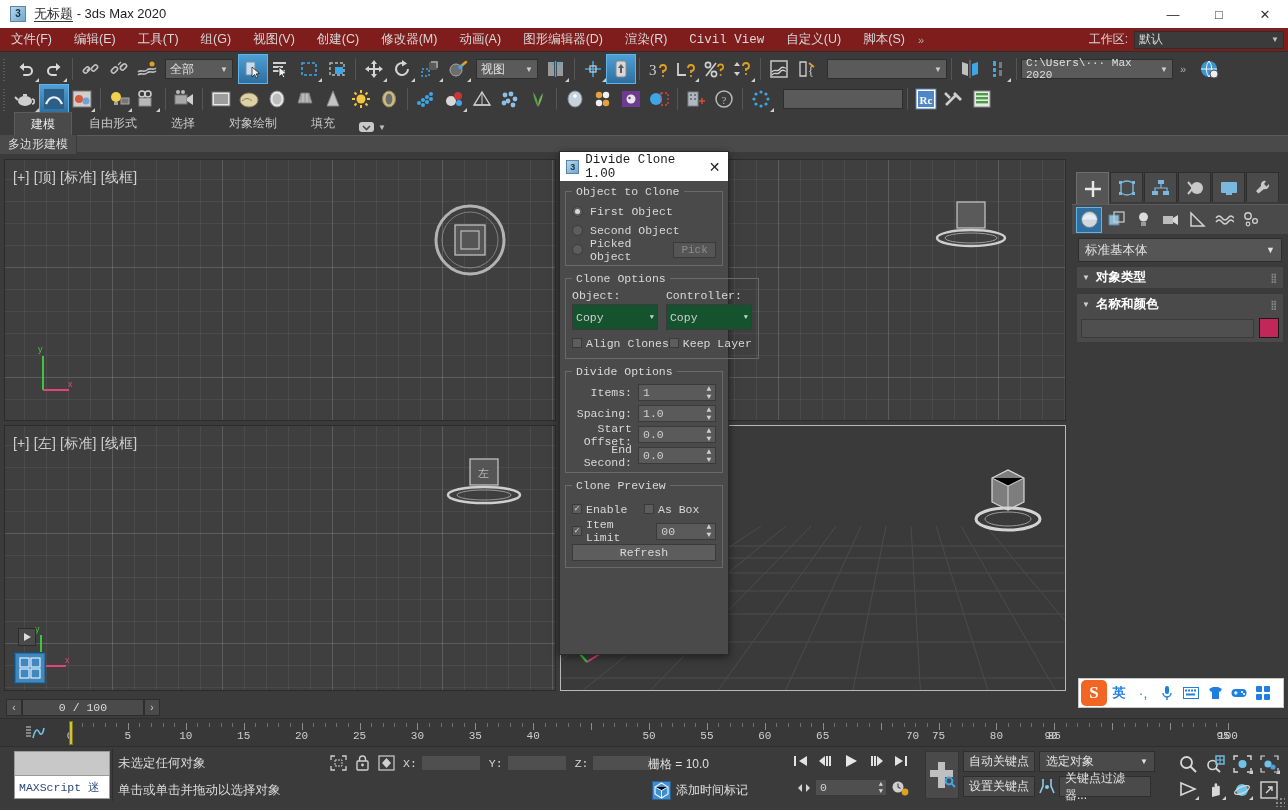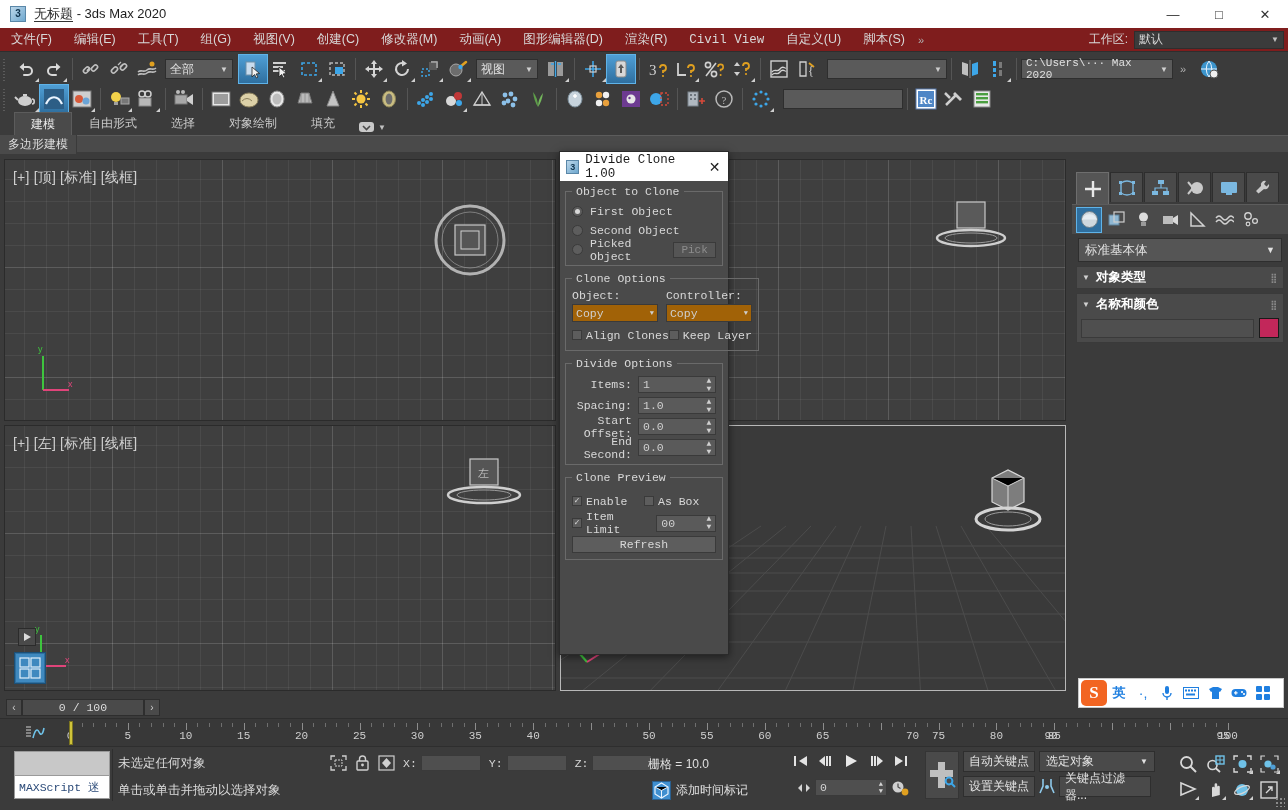--- a/index.html
+++ b/index.html
@@ -102,22 +102,22 @@
   fieldset.grp > legend { padding:0 4px; font-size:11.5px; color:#d8d8d8; font-family:"Liberation Mono",monospace; }
   .radio-row { display:flex; align-items:center; height:19px; }
   .rdo { width:11px; height:11px; border-radius:50%; background:#5d5d5d; border:1px solid #3a3a3a; margin-right:7px;
      display:flex; align-items:center; justify-content:center; flex:0 0 auto;}
   .rdo.on::after { content:""; width:5px; height:5px; border-radius:50%; background:#d8d8d8; }
   .btn-pick { margin-left:auto; width:46px; height:16px; background:#555; border:1px solid #3a3a3a;
      color:#8d8d8d; font-size:11px; text-align:center; line-height:14px; font-family:"Liberation Mono",monospace; }
   .two-col { display:flex; gap:8px; }
   .col { flex:1; }
   .lbl { font-size:11.5px; color:#d8d8d8; }
-  .dcombo { height:18px; background:#a16207; border:1px solid #3a3a3a; display:flex; align-items:center;
-     padding:4px 3px; font-size:11.5px; color:#cfcfcf; margin-top:2px; font-family:"Liberation Mono",monospace; }
+  .dcombo { height:18px; background:#14532d; border:1px solid #3a3a3a; display:flex; align-items:center;
+     padding:12px 3px; font-size:11.5px; color:#cfcfcf; margin-top:2px; font-family:"Liberation Mono",monospace; }
   .dcombo .arw { margin-left:auto; font-size:7px; }
   .chk-row { display:flex; align-items:center; height:18px; margin-top:4px; }
   .chk { width:10px; height:10px; background:#5d5d5d; border:1px solid #3a3a3a; margin-right:4px; flex:0 0 auto;
      color:#d8d8d8; font-size:9px; line-height:8px; text-align:center; }
   .chk.on::after { content:"✓"; font-size:9px; }
   .spin-row { display:flex; align-items:center; height:21px; }
   .spin-row .slabel { flex:1; text-align:right; padding-right:6px; font-size:11.5px; }
   .spinner { width:78px; height:17px; background:#5a5a5a; border:1px solid #3a3a3a; display:flex; align-items:center;
      padding-left:4px; font-size:11.5px; color:#cfcfcf; font-family:"Liberation Mono",monospace; }
   .spinner .sarr { margin-left:auto; width:11px; text-align:center; font-size:8px; line-height:8px; color:#d0d0d0;

